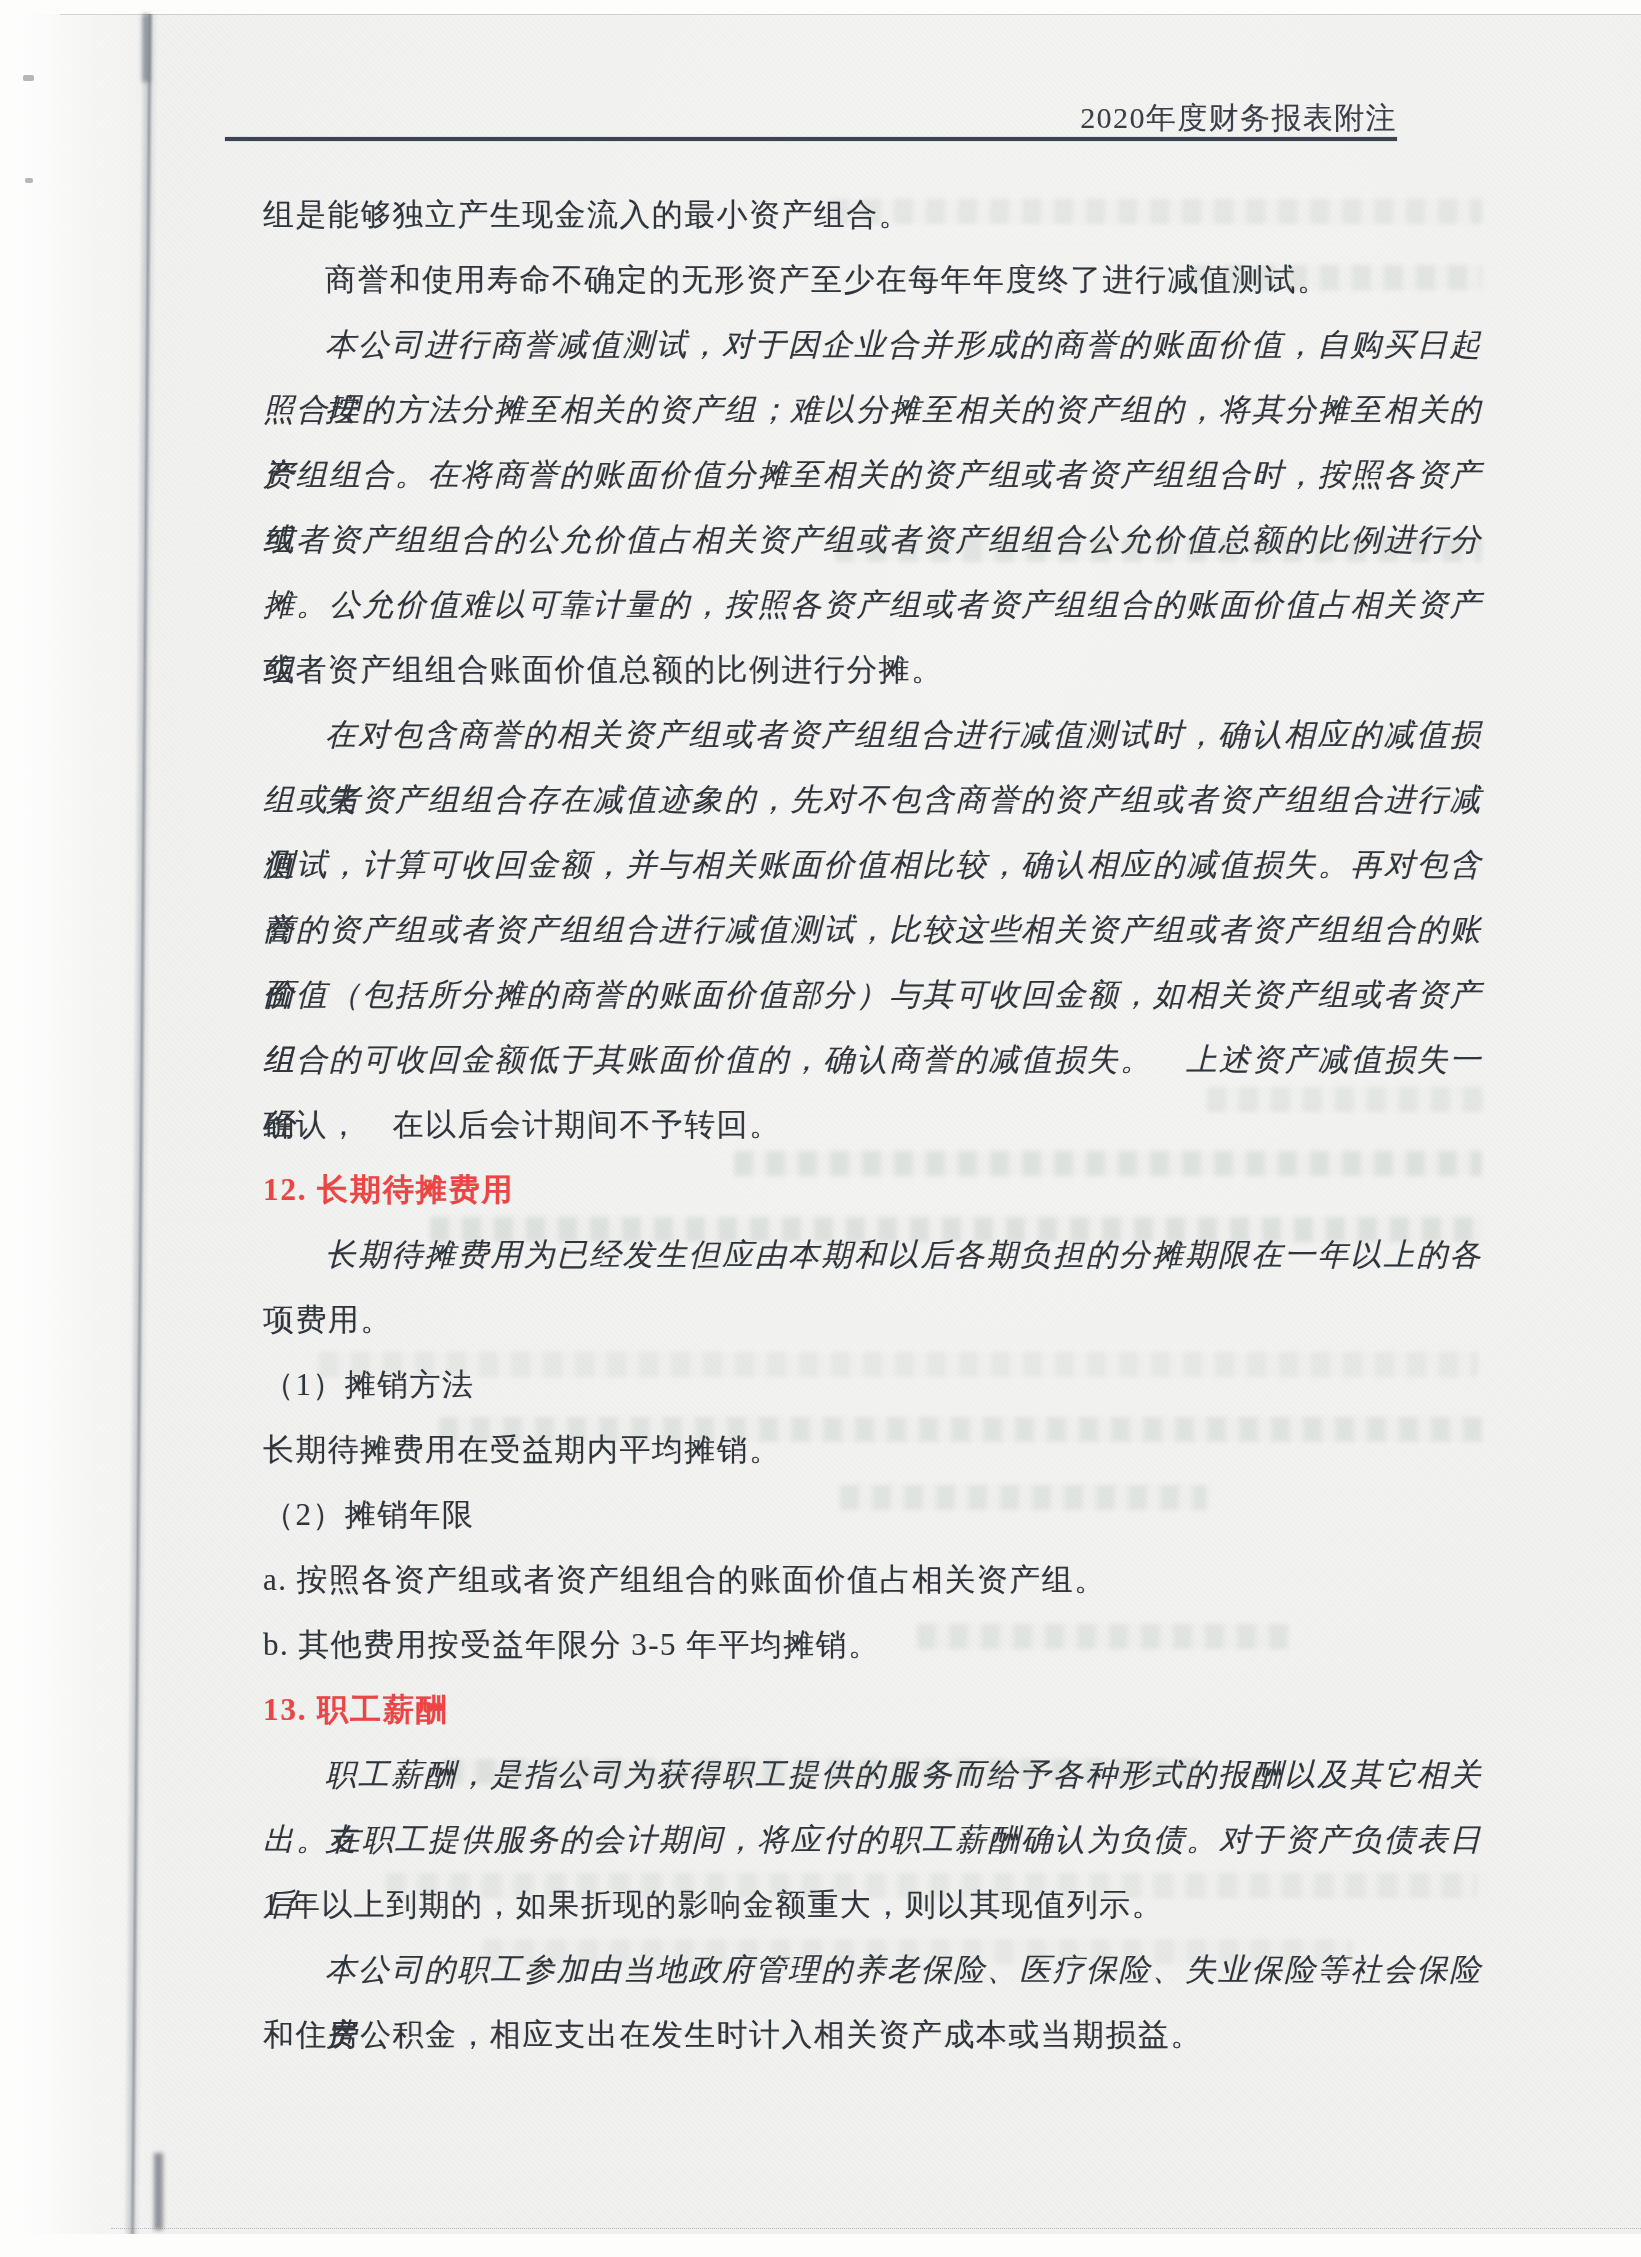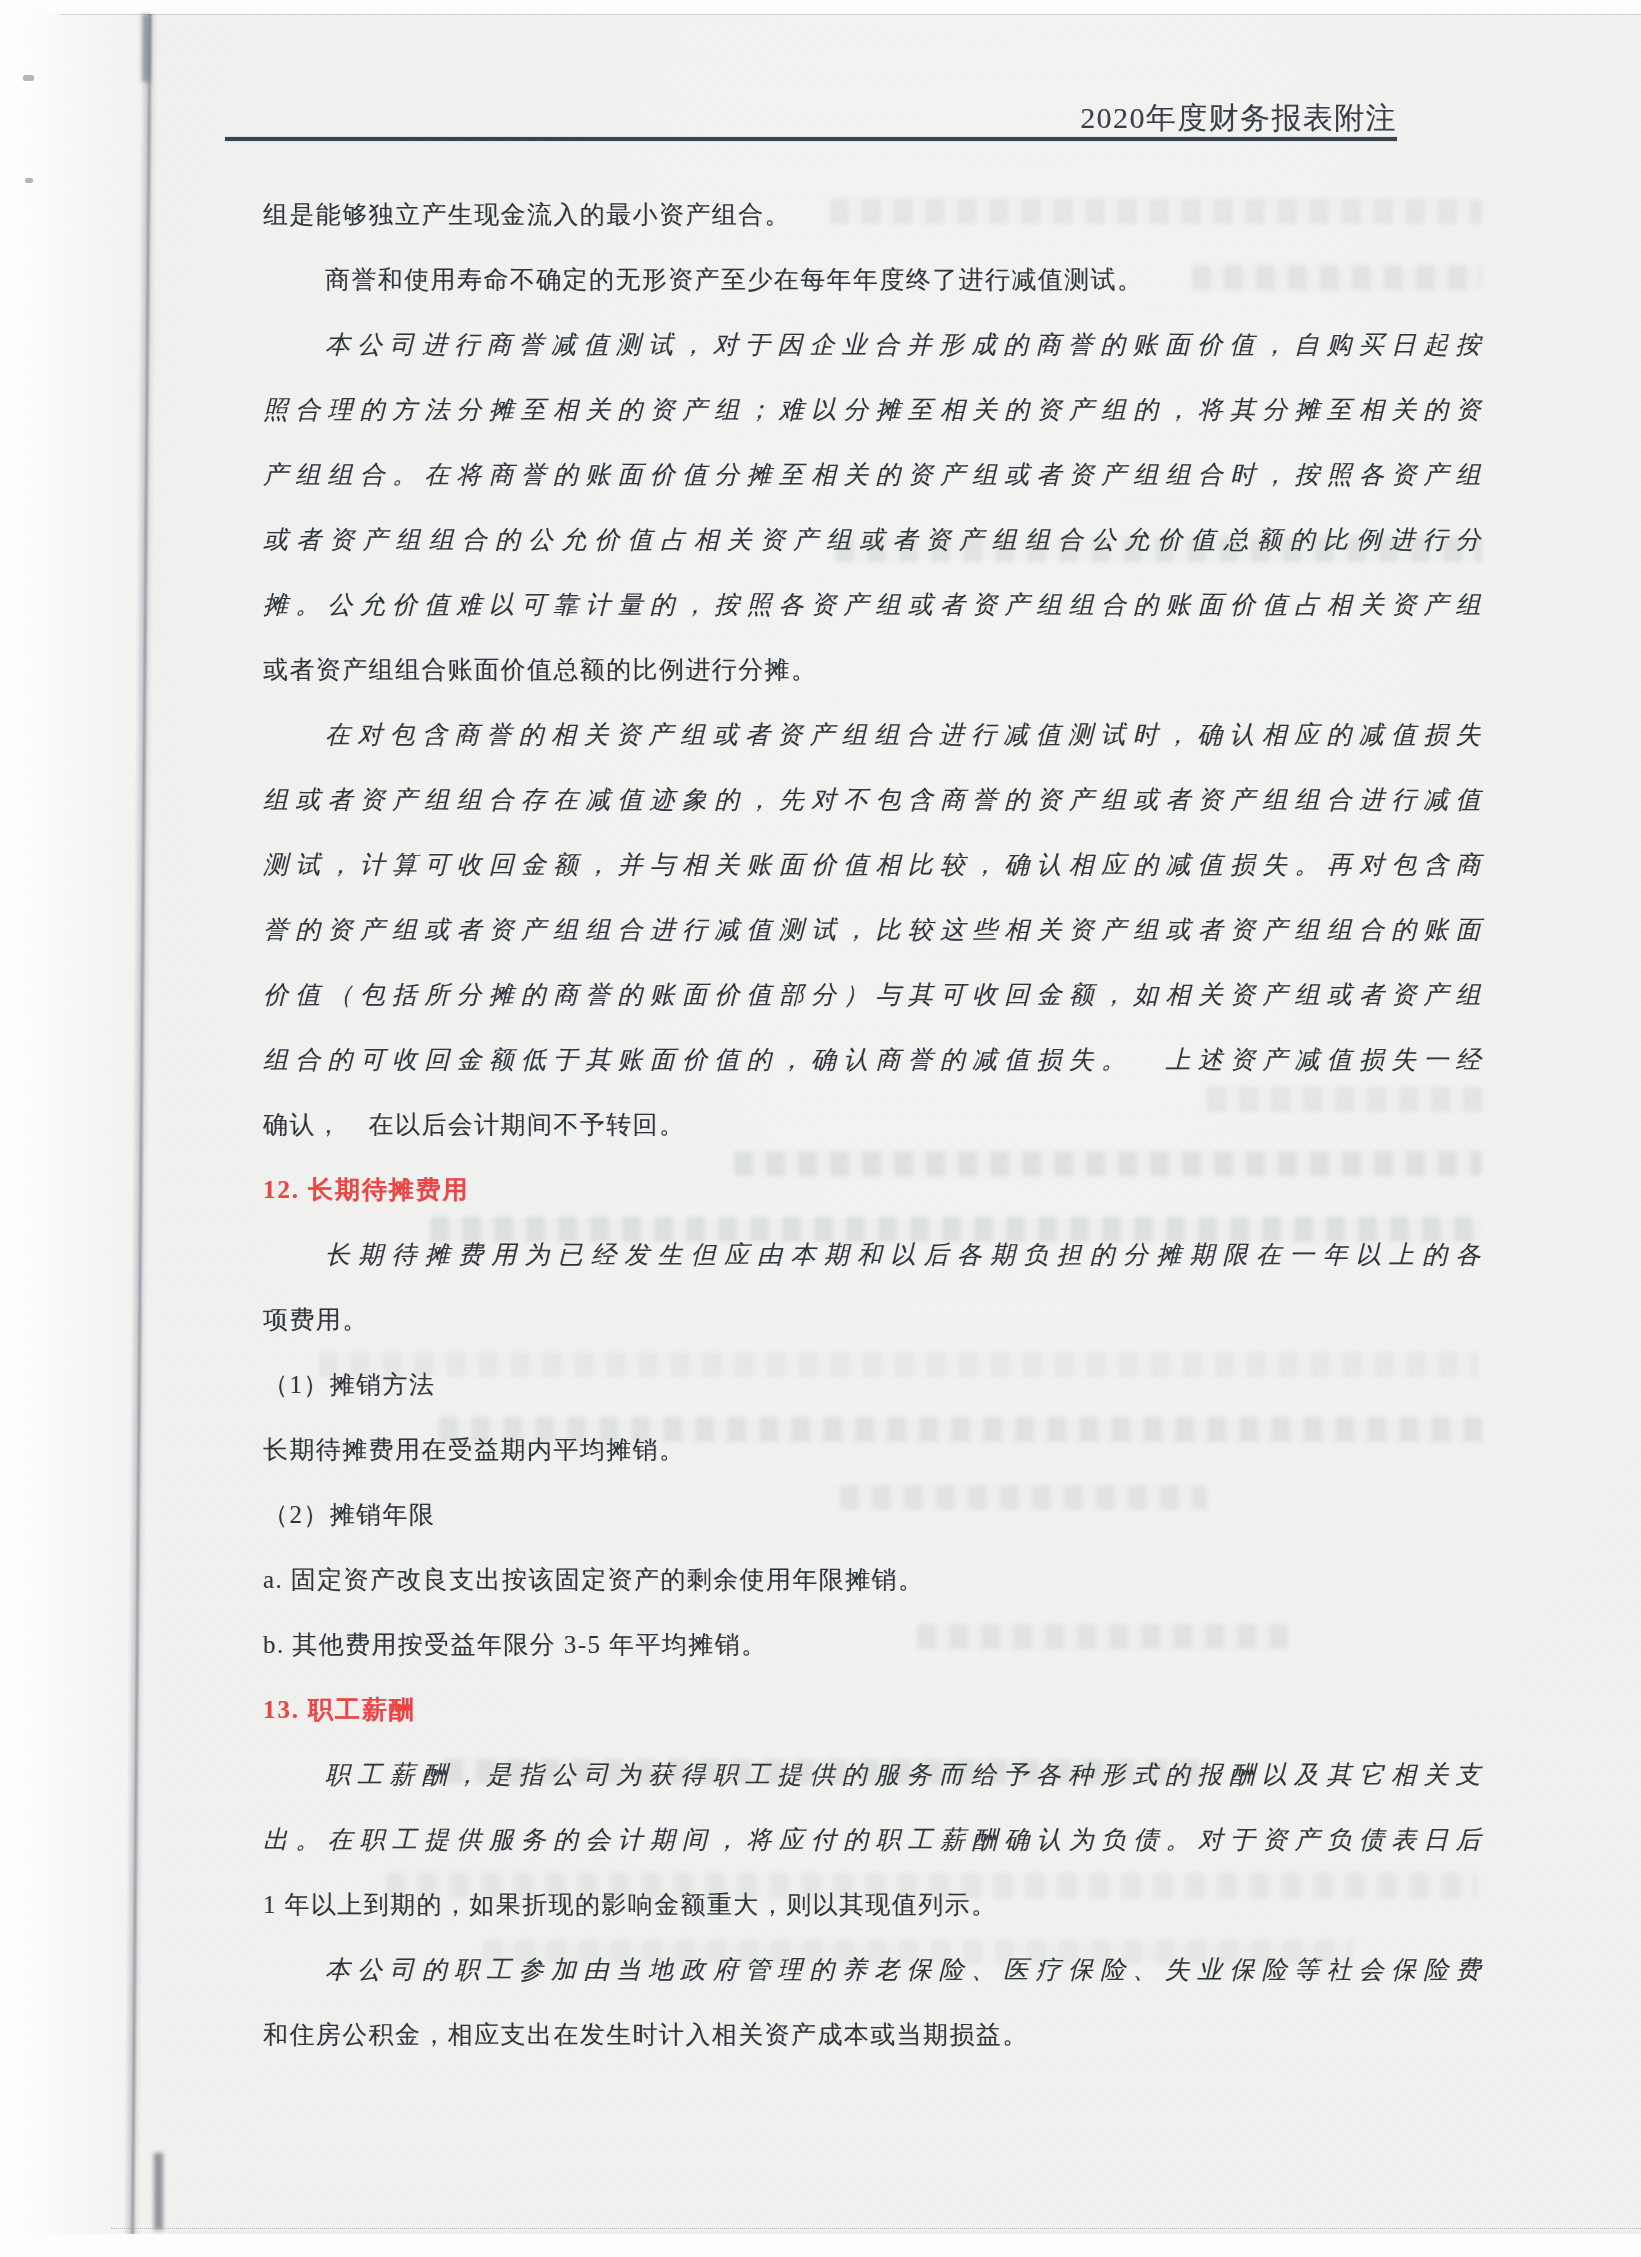--- a/index.html
+++ b/index.html
@@ -37,21 +37,21 @@
   .header-title{
     position:absolute;top:98px;right:244px;
     font-size:30px;letter-spacing:1.4px;color:#3a3e47;white-space:nowrap;
     text-shadow:0.5px 0 0 rgba(90,90,130,.25);
     margin-left:20px;
   }
   .header-rule{position:absolute;top:137px;left:225px;width:1172px;height:3.9px;background:#3b4452;box-shadow:0 0 1px rgba(40,50,66,.8);}
   
   .body-lines{
     position:absolute;left:263px;top:182px;width:1219px;
-    font-size:25px;letter-spacing:1.4px;color:#30343b;
+    font-size:31px;letter-spacing:1.4px;color:#30343b;
   }
   .line{
     height:65px;line-height:65px;white-space:nowrap;
     text-shadow:0.6px 0 0 rgba(140,80,150,.16), -0.6px 0 0 rgba(60,140,100,.16);
   }
   .line.just{white-space:normal;text-align:justify;text-align-last:justify;font-style:italic;}
   .line.ind{padding-left:62px;}
   .line.bold{font-weight:bold;letter-spacing:1.9px;color:#ef4444;}
   
   .bleed{
@@ -106,21 +106,21 @@
     <div class="line just">誉的资产组或者资产组组合进行减值测试，比较这些相关资产组或者资产组组合的账面</div>
     <div class="line just">价值（包括所分摊的商誉的账面价值部分）与其可收回金额，如相关资产组或者资产组</div>
     <div class="line just">组合的可收回金额低于其账面价值的，确认商誉的减值损失。　上述资产减值损失一经</div>
     <div class="line">确认，　在以后会计期间不予转回。</div>
     <div class="line bold">12. 长期待摊费用</div>
     <div class="line ind just">长期待摊费用为已经发生但应由本期和以后各期负担的分摊期限在一年以上的各</div>
     <div class="line">项费用。</div>
     <div class="line">（1）摊销方法</div>
     <div class="line">长期待摊费用在受益期内平均摊销。</div>
     <div class="line">（2）摊销年限</div>
-    <div class="line">a. 固定资产改良支出按该固定资产的剩余使用年限摊销。</div>
+    <div class="line">a. 按照各资产组或者资产组组合的账面价值占相关资产组。</div>
     <div class="line">b. 其他费用按受益年限分 3-5 年平均摊销。</div>
     <div class="line bold">13. 职工薪酬</div>
     <div class="line ind just">职工薪酬，是指公司为获得职工提供的服务而给予各种形式的报酬以及其它相关支</div>
     <div class="line just">出。在职工提供服务的会计期间，将应付的职工薪酬确认为负债。对于资产负债表日后</div>
     <div class="line">1 年以上到期的，如果折现的影响金额重大，则以其现值列示。</div>
     <div class="line ind just">本公司的职工参加由当地政府管理的养老保险、医疗保险、失业保险等社会保险费</div>
     <div class="line">和住房公积金，相应支出在发生时计入相关资产成本或当期损益。</div>
   </div>
 
 

